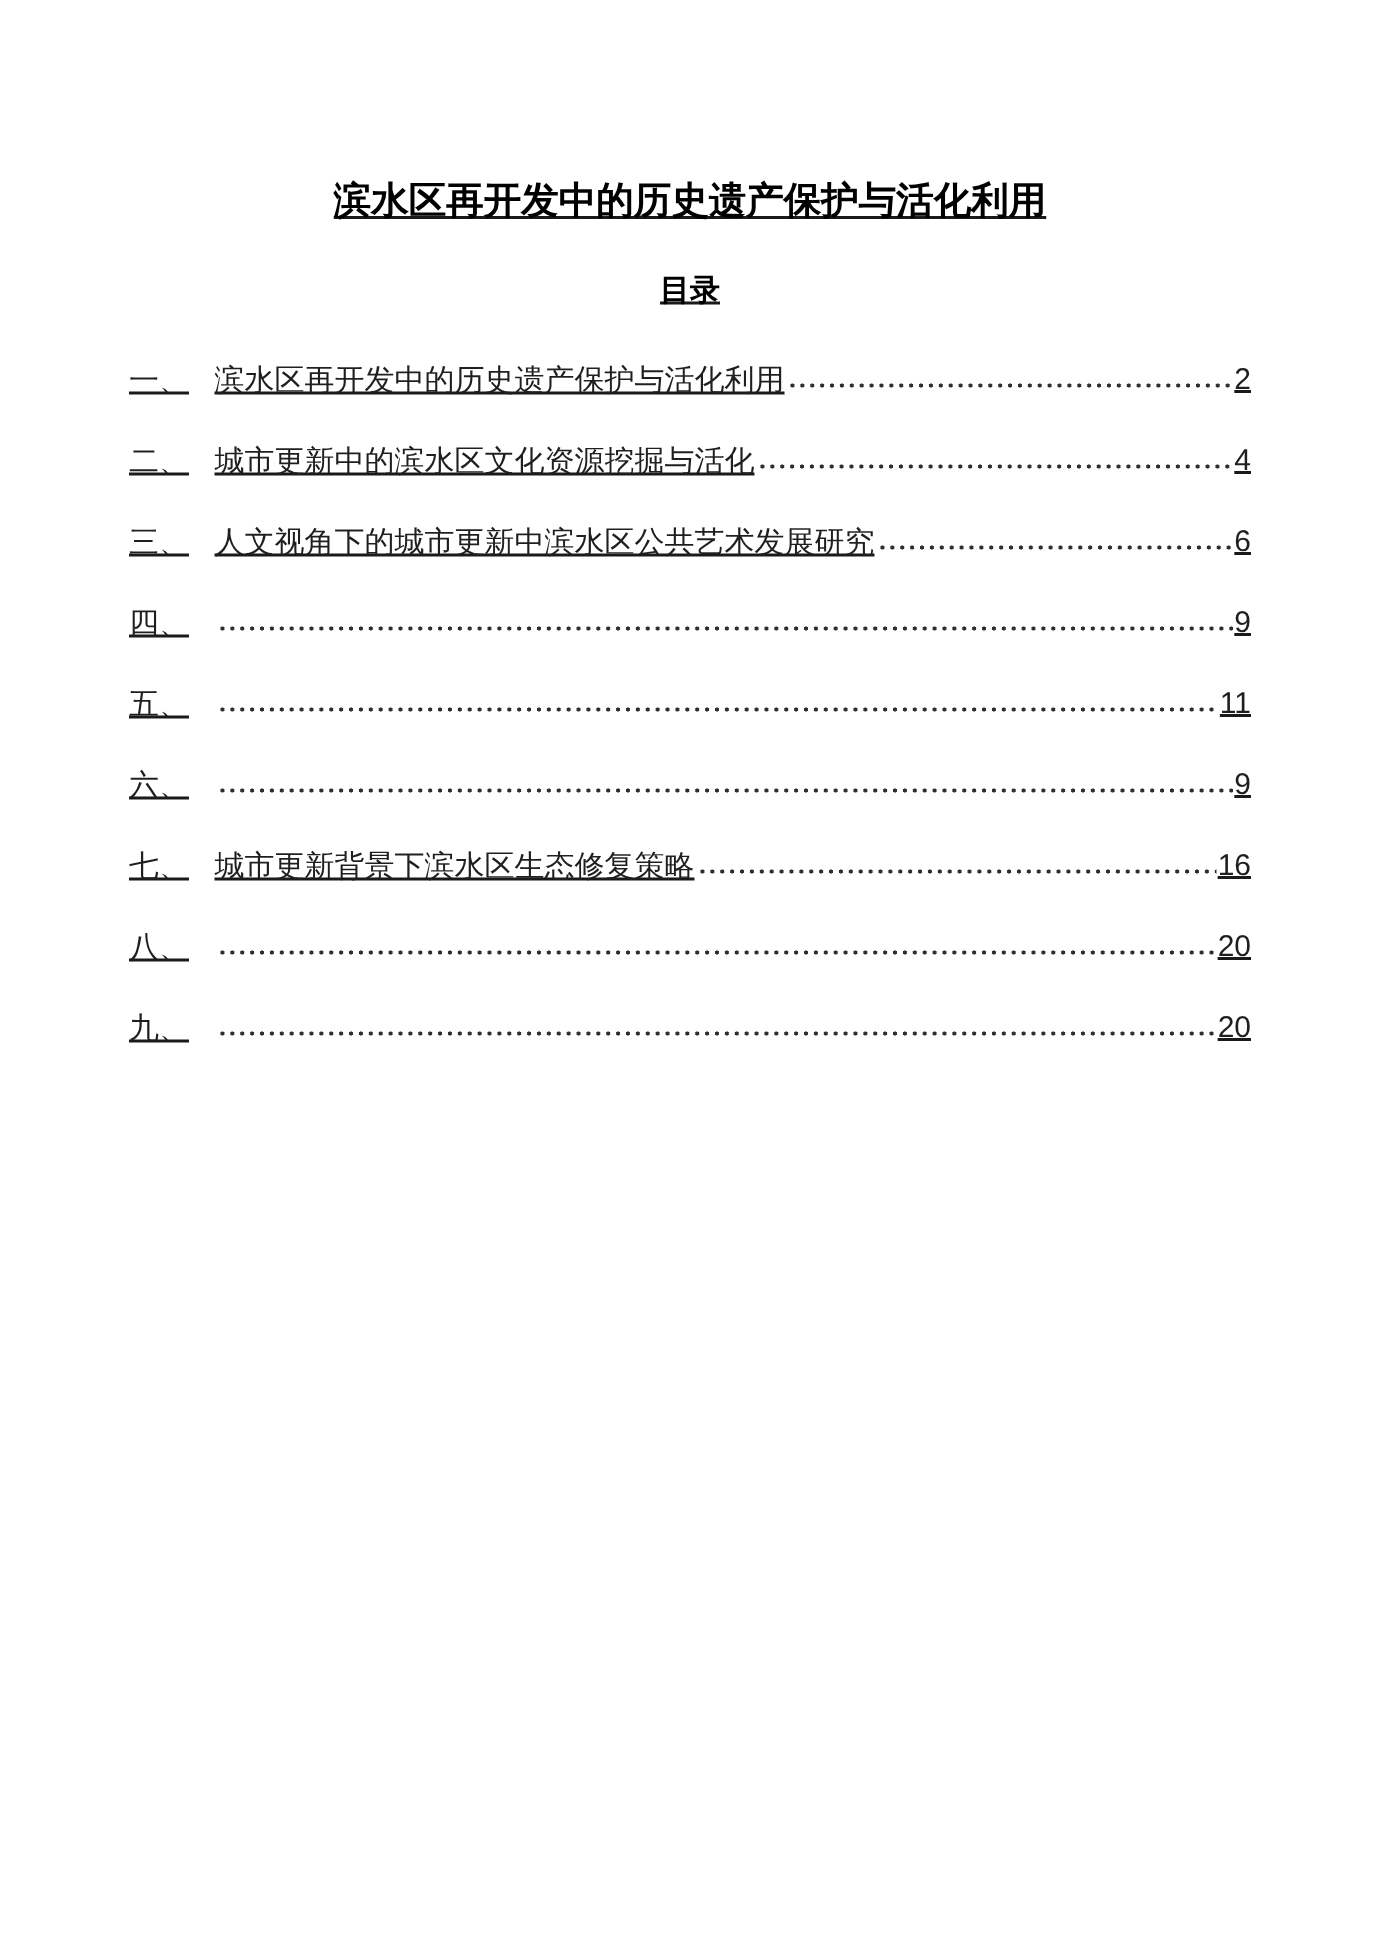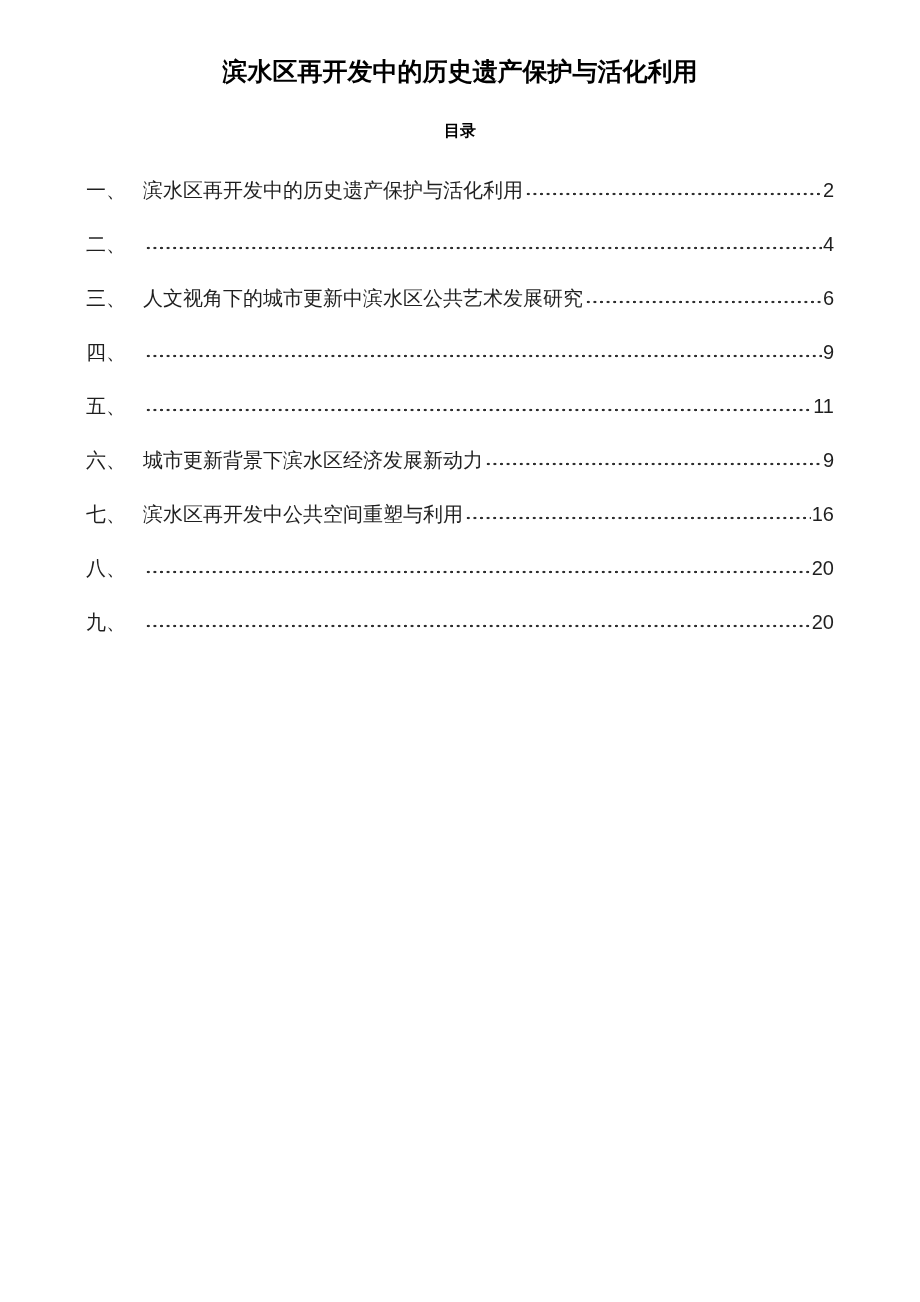--- a/index.html
+++ b/index.html
@@ -10,33 +10,34 @@
   .page {
     position: relative;
     width: 920px;
     height: 1002px;
     margin: 0 auto;
     background: #ffffff;
     font-family: "Liberation Sans", "DejaVu Sans", sans-serif;
     color: #1a1a1a;
     overflow: hidden;
     box-sizing: border-box;
-    padding-top: 52px;
+    padding-top: 115px;
+    text-decoration: underline;
   }
   .doc-title {
     text-align: center;
     font-size: 25px;
     line-height: 38px;
     font-weight: bold;
     color: #000000;
     margin: 0;
   }
   .toc-heading {
     text-align: center;
-    font-size: 16px;
+    font-size: 20px;
     line-height: 26px;
     font-weight: bold;
     color: #000000;
     margin: 28px 0 0 0;
   }
   .toc {
     width: 748px;
     margin: 19px auto 0 auto;
   }
   .toc-row {
@@ -94,20 +95,21 @@
 
     <div class="toc-row">
       <span class="toc-num">一、</span>
       <span class="toc-title">滨水区再开发中的历史遗产保护与活化利用</span>
       <span class="toc-dots"></span>
       <span class="toc-page">2</span>
     </div>
 
     <div class="toc-row">
       <span class="toc-num">二、</span>
+      <span class="toc-title">城市更新中的滨水区文化资源挖掘与活化</span>
       <span class="toc-dots"></span>
       <span class="toc-page">4</span>
     </div>
 
     <div class="toc-row">
       <span class="toc-num">三、</span>
       <span class="toc-title">人文视角下的城市更新中滨水区公共艺术发展研究</span>
       <span class="toc-dots"></span>
       <span class="toc-page">6</span>
     </div>
@@ -119,28 +121,27 @@
     </div>
 
     <div class="toc-row">
       <span class="toc-num">五、</span>
       <span class="toc-dots"></span>
       <span class="toc-page">11</span>
     </div>
 
     <div class="toc-row">
       <span class="toc-num">六、</span>
-      <span class="toc-title">城市更新背景下滨水区经济发展新动力</span>
       <span class="toc-dots"></span>
       <span class="toc-page">9</span>
     </div>
 
     <div class="toc-row">
       <span class="toc-num">七、</span>
-      <span class="toc-title">滨水区再开发中公共空间重塑与利用</span>
+      <span class="toc-title">城市更新背景下滨水区生态修复策略</span>
       <span class="toc-dots"></span>
       <span class="toc-page">16</span>
     </div>
 
     <div class="toc-row">
       <span class="toc-num">八、</span>
       <span class="toc-dots"></span>
       <span class="toc-page">20</span>
     </div>
 

